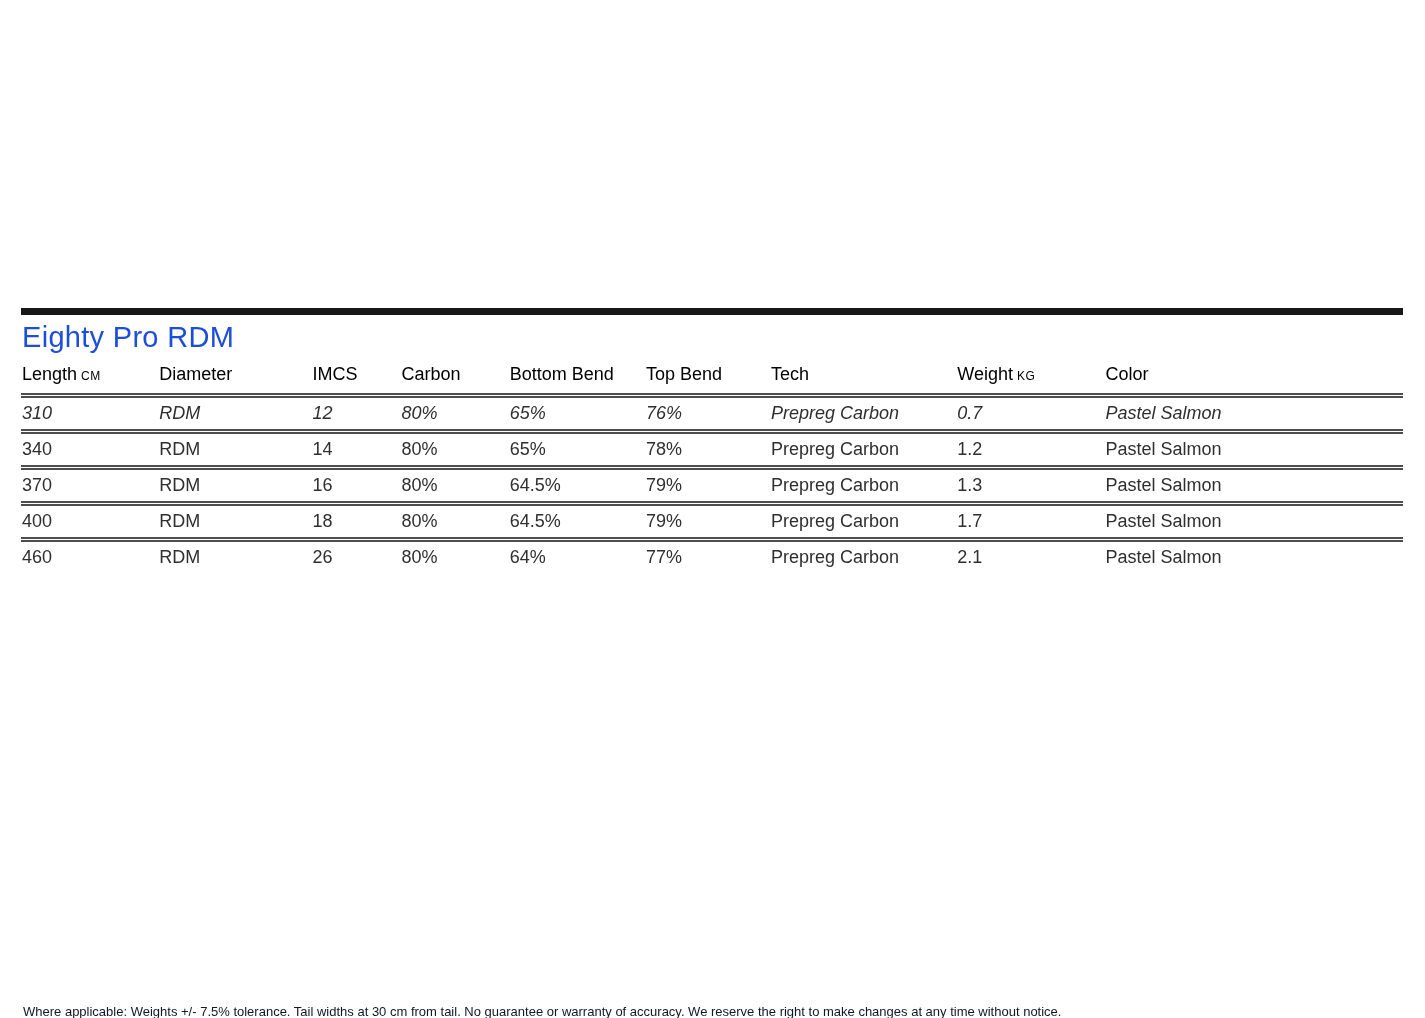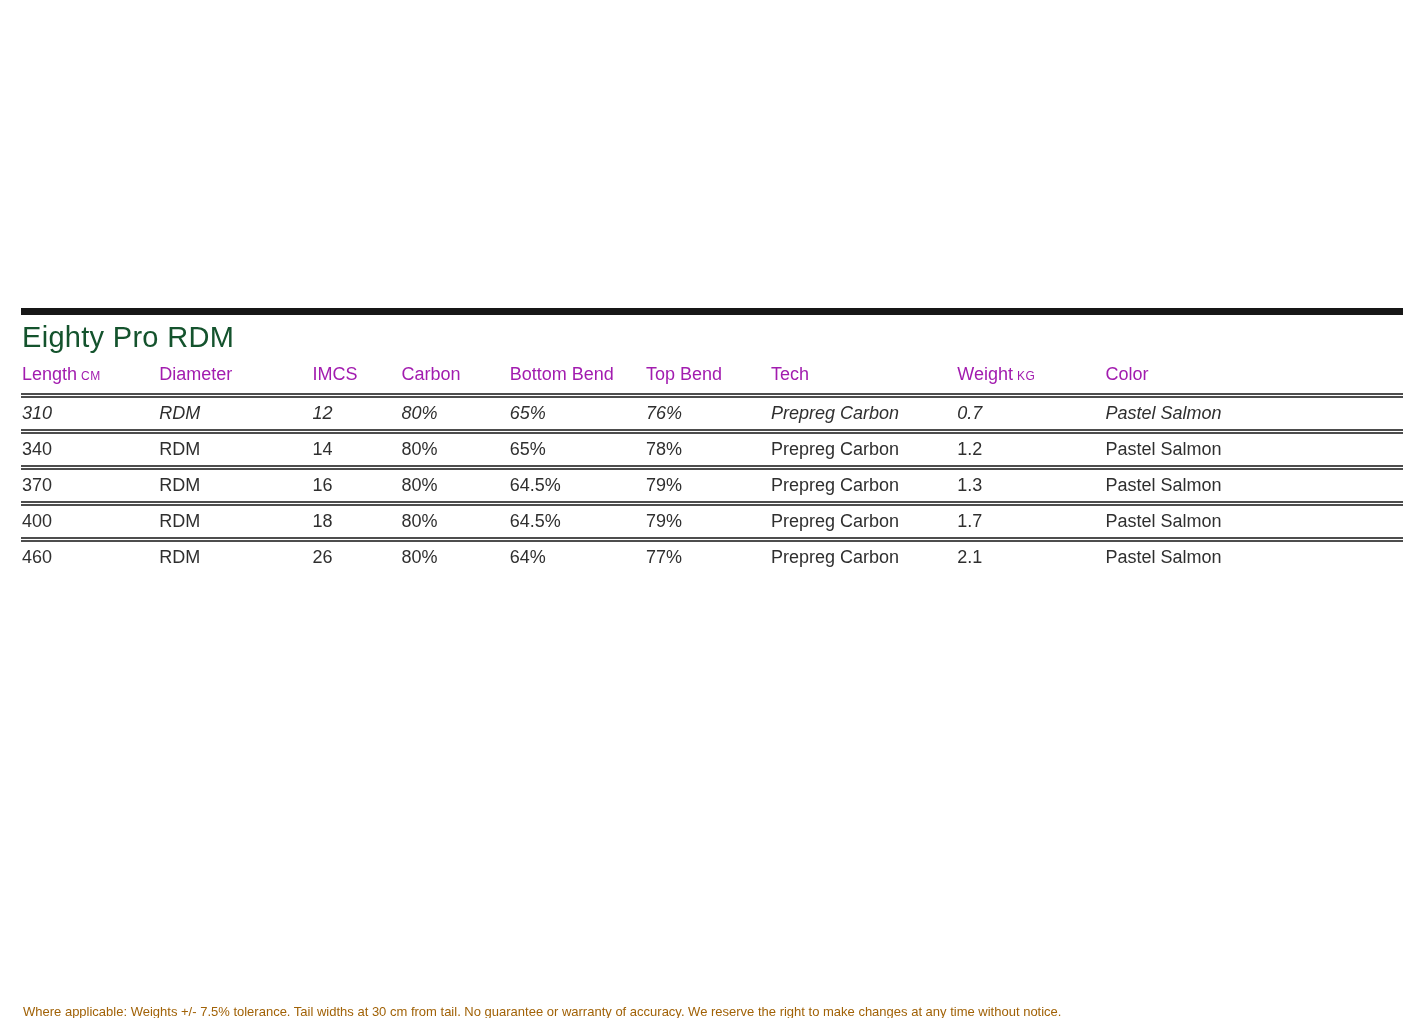--- a/index.html
+++ b/index.html
@@ -22,35 +22,35 @@
     width: 1382px;
   }
   .rule-thick {
     height: 7px;
     background: #171717;
   }
   .title {
     font-size: 29px;
     font-weight: 500;
     letter-spacing: 0.3px;
-    color: #14532d;
+    color: #1d4ed8;
     margin: 6px 0 0 1px;
     line-height: 1.15;
   }
   table.spec {
     border-collapse: collapse;
     table-layout: fixed;
     width: 100%;
     margin-top: 10px;
   }
   table.spec th {
     text-align: left;
     font-size: 18px;
     font-weight: 500;
-    color: #a21caf;
+    color: #000000;
     padding: 0 0 8px 1px;
     border-bottom: 5px double #4d4d4d;
     white-space: nowrap;
     overflow: hidden;
   }
   table.spec th .unit {
     font-size: 12px;
     letter-spacing: 0.6px;
     font-weight: 500;
   }
@@ -66,21 +66,21 @@
   }
   table.spec tbody tr:first-child td {
     border-top: none; 
     font-style: italic;
   }
   .footnote {
     position: absolute;
     left: 23px;
     top: 1004px;
     font-size: 13px;
-    color: #a16207;
+    color: #0f172a;
     white-space: nowrap;
   }
 </style>
 </head>
 <body>
 
 <div class="sheet">
   <div class="rule-thick"></div>
   <h1 class="title">Eighty Pro RDM</h1>
   <table class="spec">

